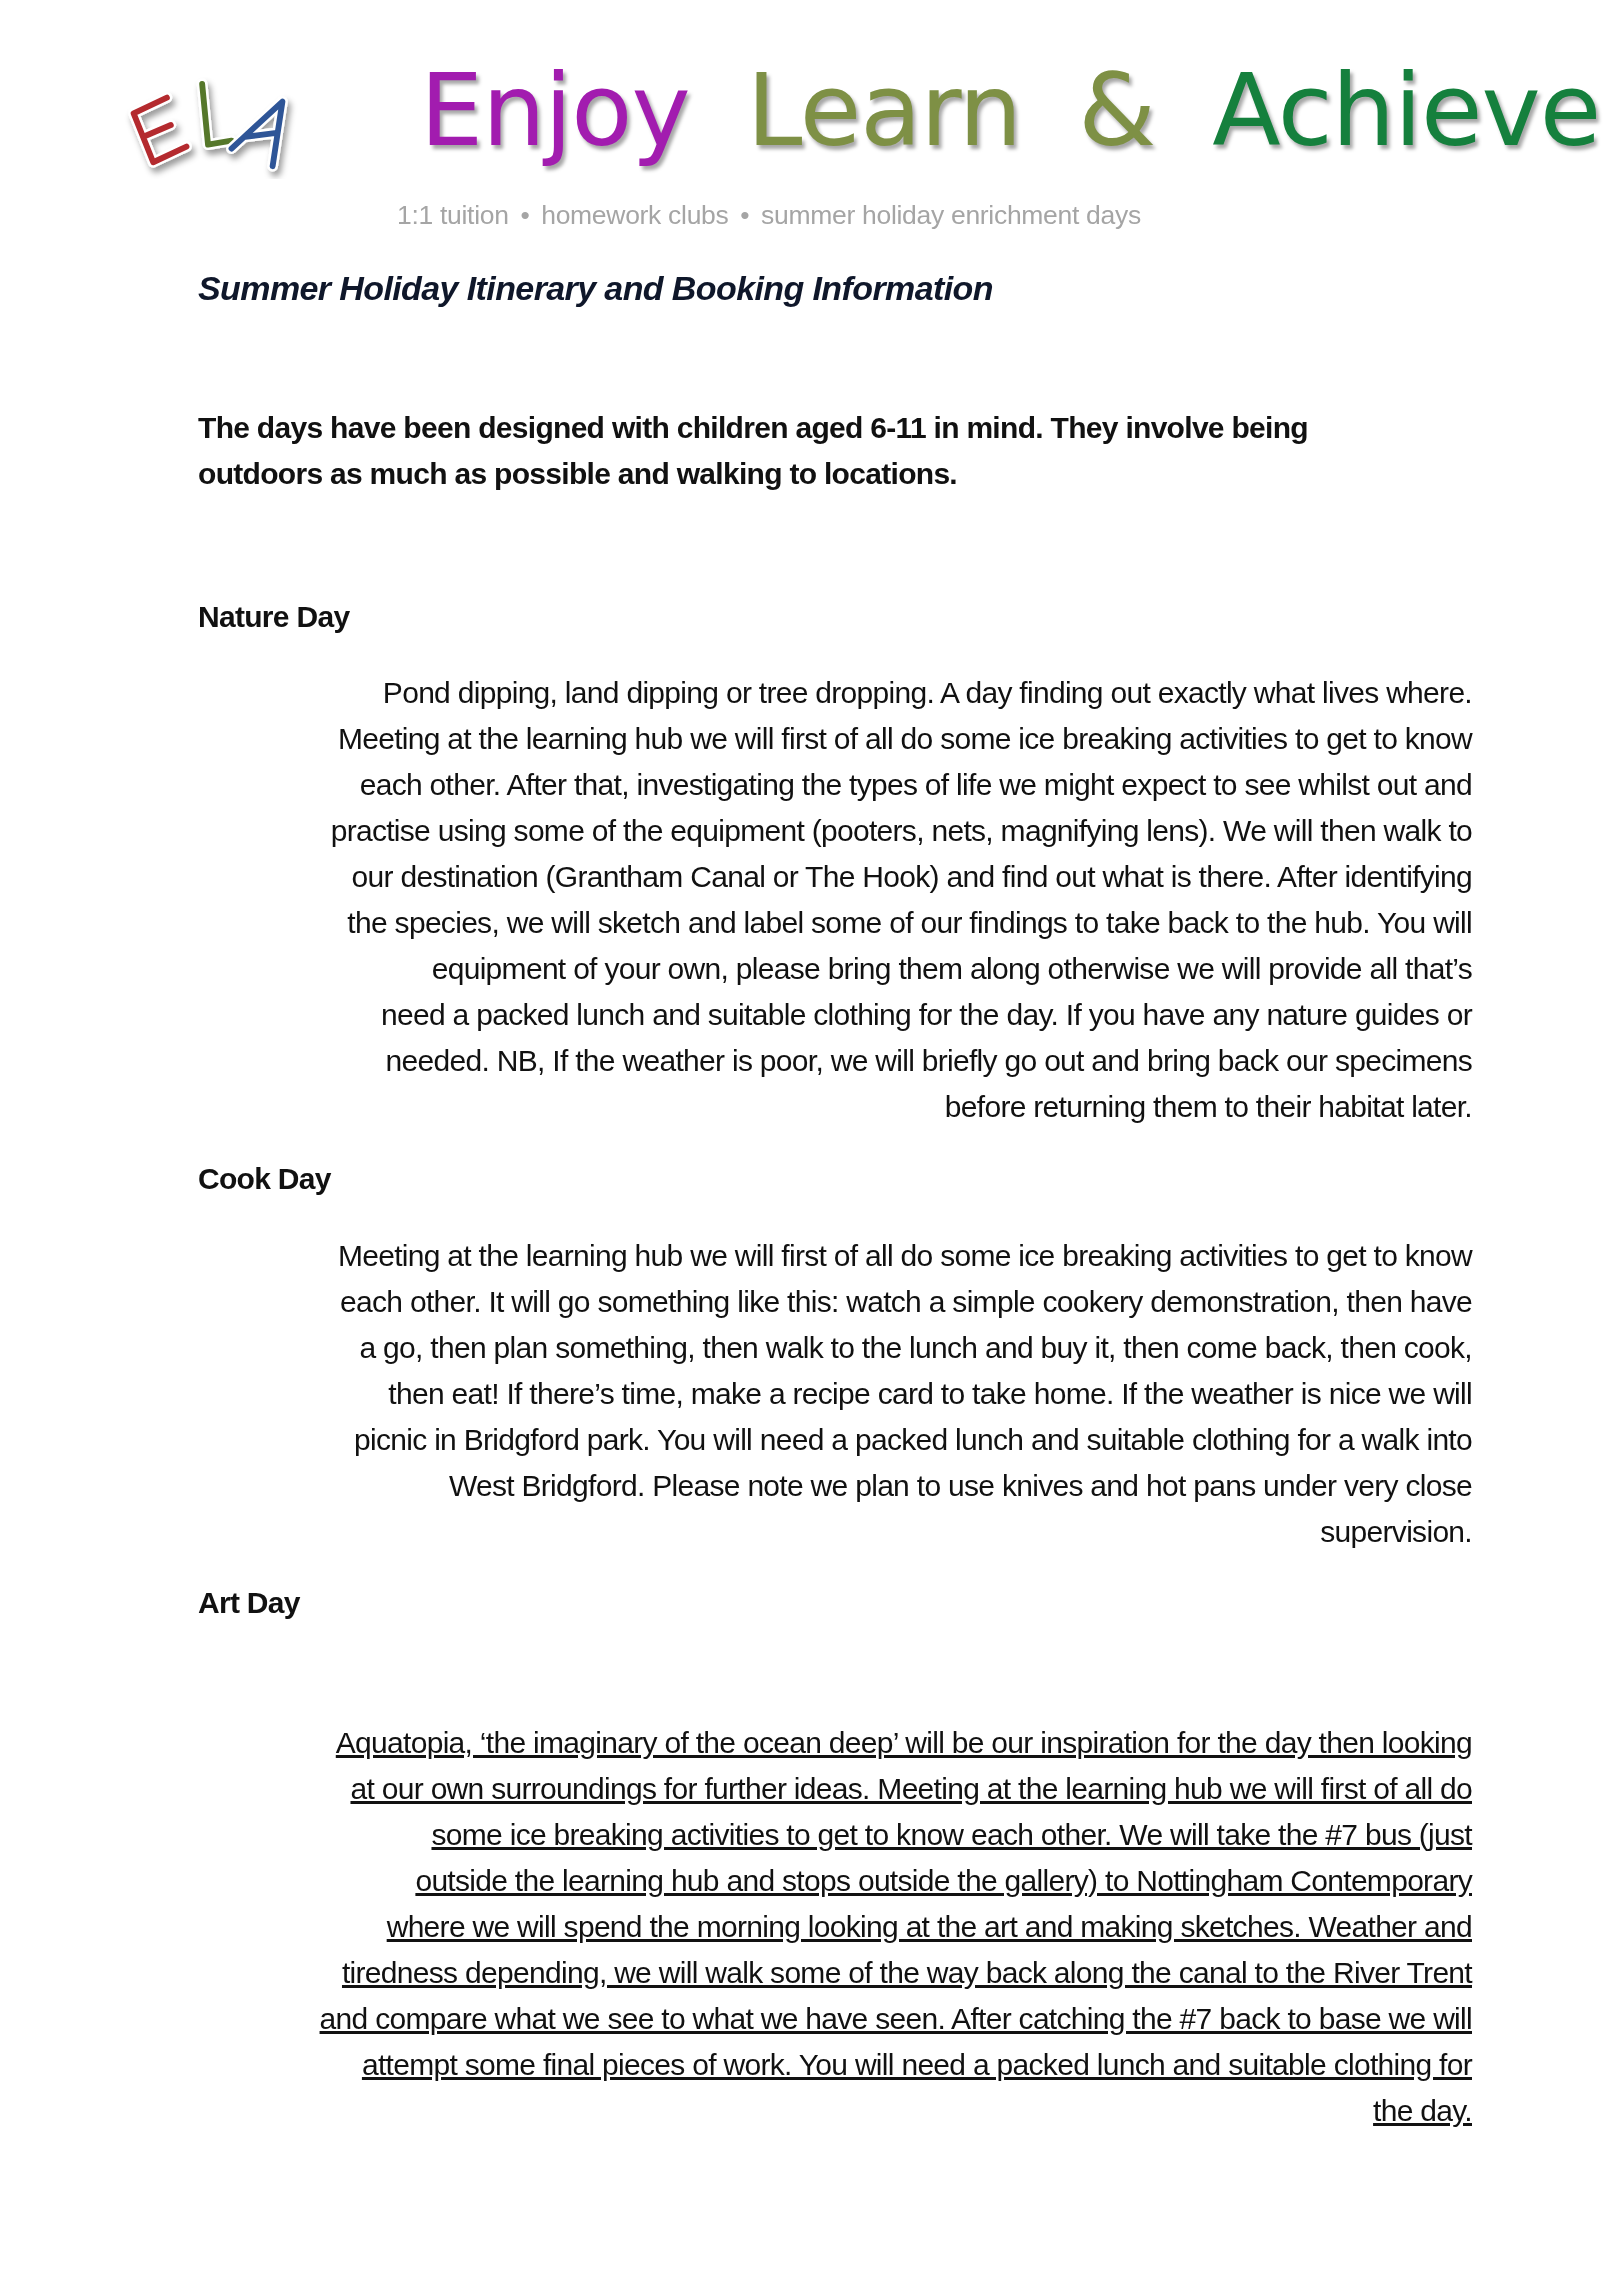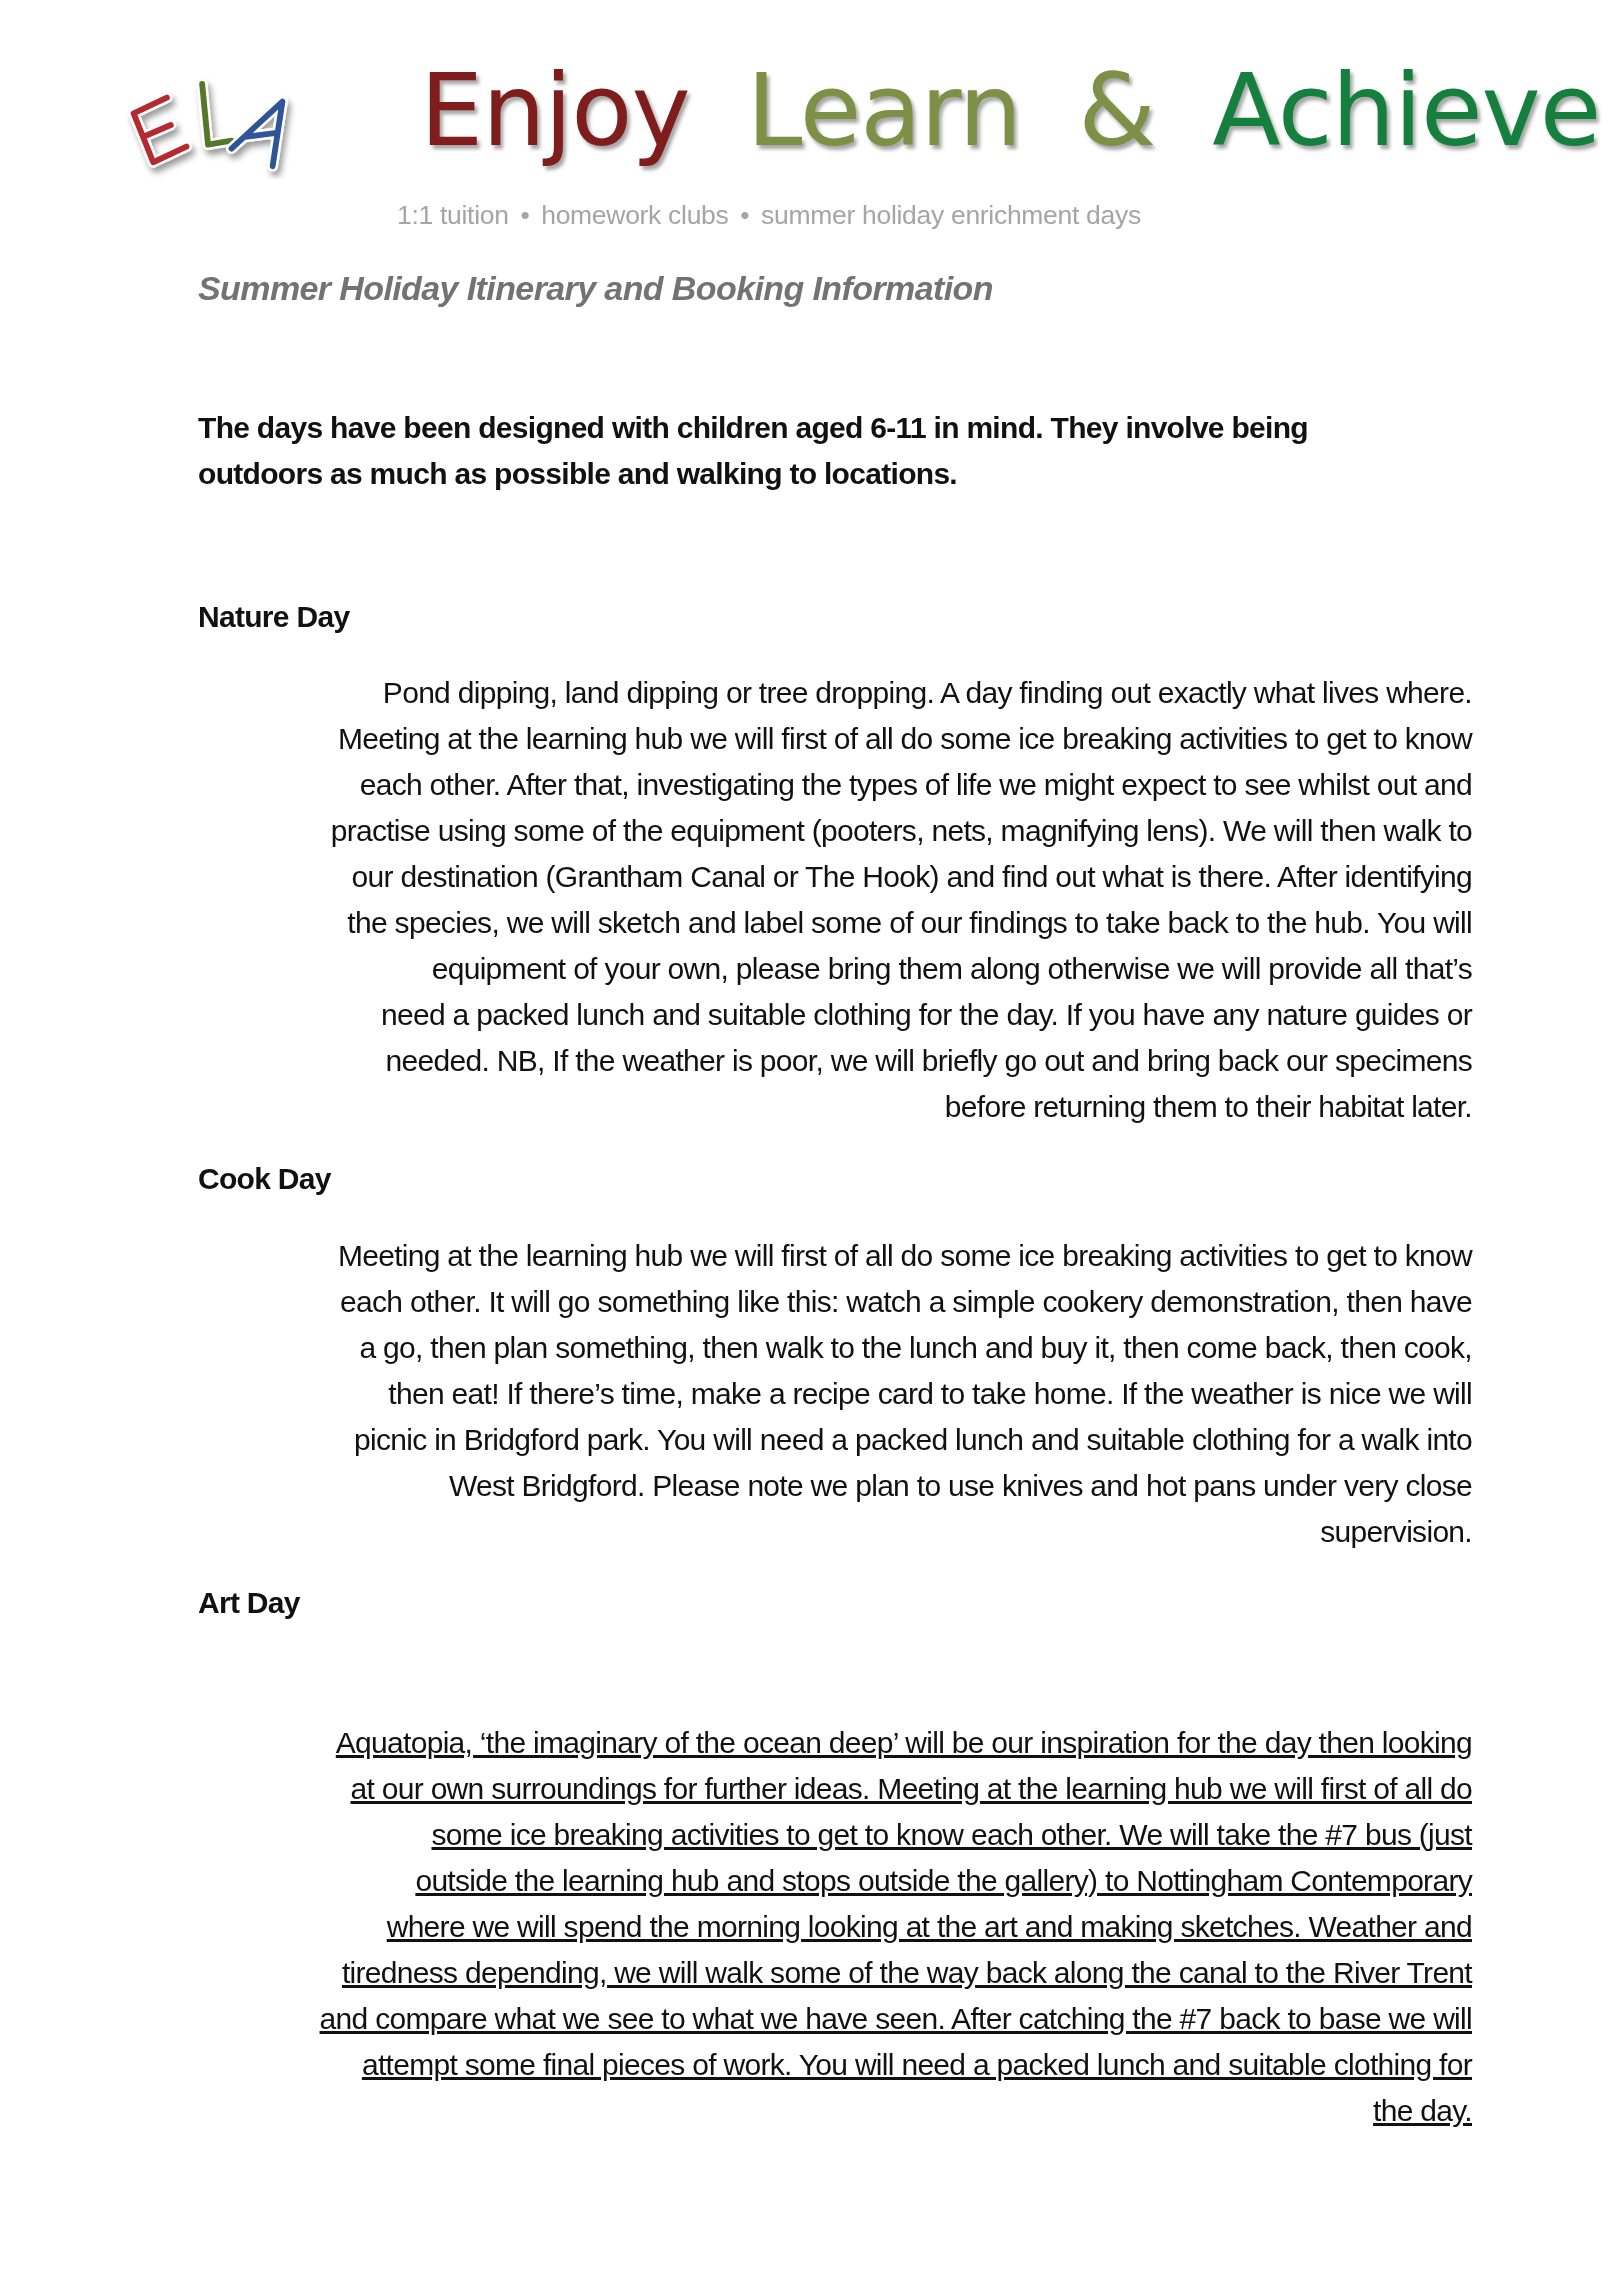--- a/index.html
+++ b/index.html
@@ -3,29 +3,29 @@
 <meta charset="utf-8">
 <style>
   html, body { margin: 0; padding: 0; background: #ffffff; }
   body { width: 1621px; height: 2293px; position: relative; overflow: hidden;
          font-family: "Liberation Sans", "DejaVu Sans", sans-serif; color: #111; }
   .logo { position: absolute; left: 116px; top: 76px; width: 186px; height: 103px; }
   .brand { position: absolute; left: 420px; top: 61px; white-space: nowrap;
            font-family: "DejaVu Sans", "Liberation Sans", sans-serif;
            font-size: 100px; letter-spacing: -1px; line-height: 1; }
   .brand span { text-shadow: 2.9px 3.9px 3.9px rgba(0,0,0,0.35); }
-  .brand .w1 { color: #7f1d1d; margin-top: 20px; }
+  .brand .w1 { color: #a21caf; margin-top: 20px; }
   .brand .w2 { color: #7e9045; margin-left: 57px; }
   .brand .w3 { color: #7e9045; margin-left: 57px; }
   .brand .w4 { color: #15803d; margin-left: 57px; }
   .tagline { position: absolute; left: 397px; top: 200px; white-space: nowrap;
              font-size: 26.5px; color: #a5a5a5; letter-spacing: -0.3px; }
   .tagline .dot { margin: 0 11.8px; }
   .title { position: absolute; left: 198px; top: 269px; white-space: nowrap;
-           font-style: italic; font-weight: bold; font-size: 34px; color: #737373; letter-spacing: -0.6px; }
+           font-style: italic; font-weight: bold; font-size: 34px; color: #0f172a; letter-spacing: -0.6px; }
   .intro { position: absolute; left: 198px; top: 405px; width: 1274px;
            font-weight: bold; font-size: 30px; line-height: 46px; letter-spacing: -0.7px; }
   .heading { position: absolute; left: 198px; font-weight: bold; font-size: 30px; letter-spacing: -0.7px; }
   .para { position: absolute; left: 198px; width: 1274px; font-size: 30px; line-height: 46px; letter-spacing: -0.7px; }
   .para div { white-space: nowrap; text-align: right; }
 </style>
 </head>
 <body>
 
 <svg class="logo" viewBox="0 0 190 105">

